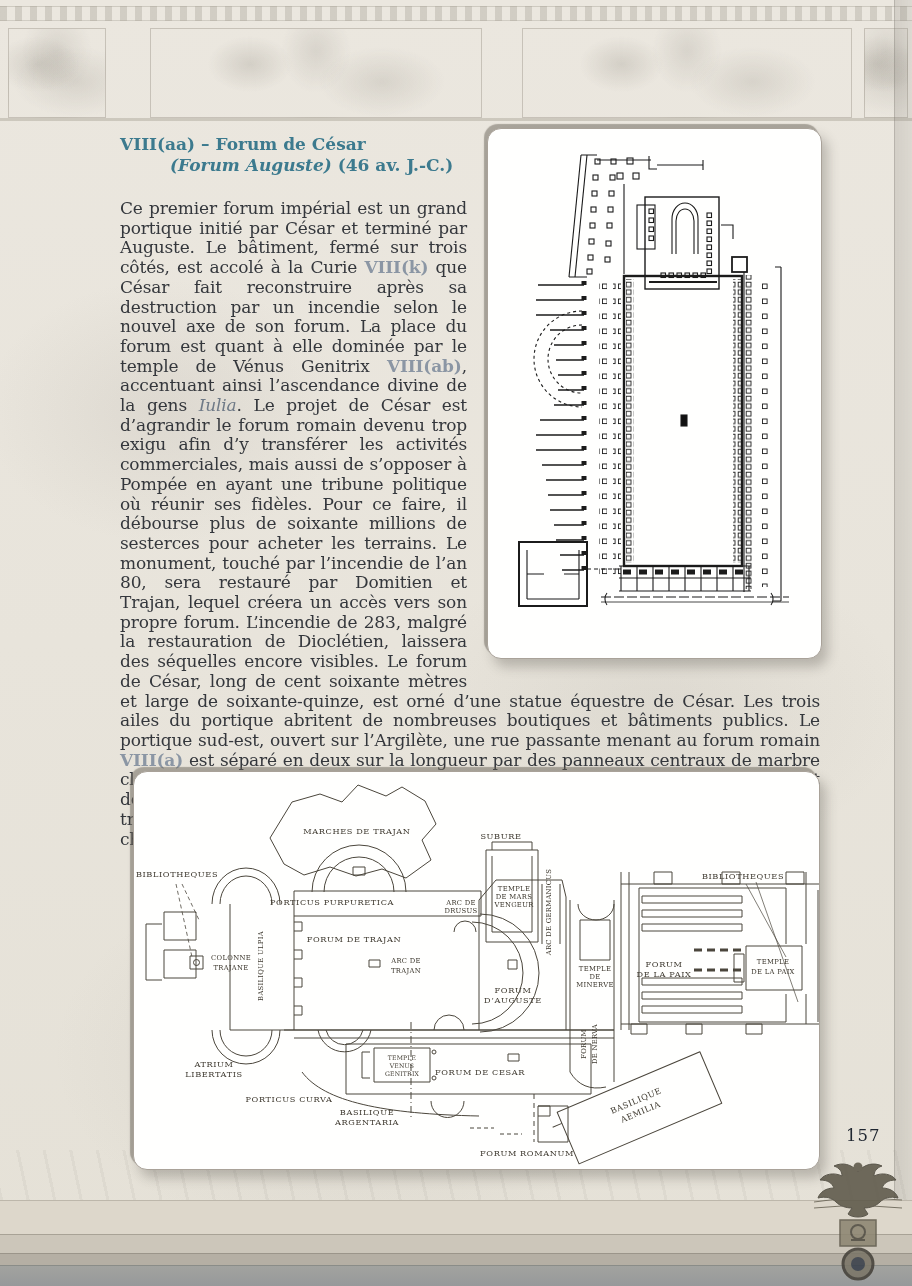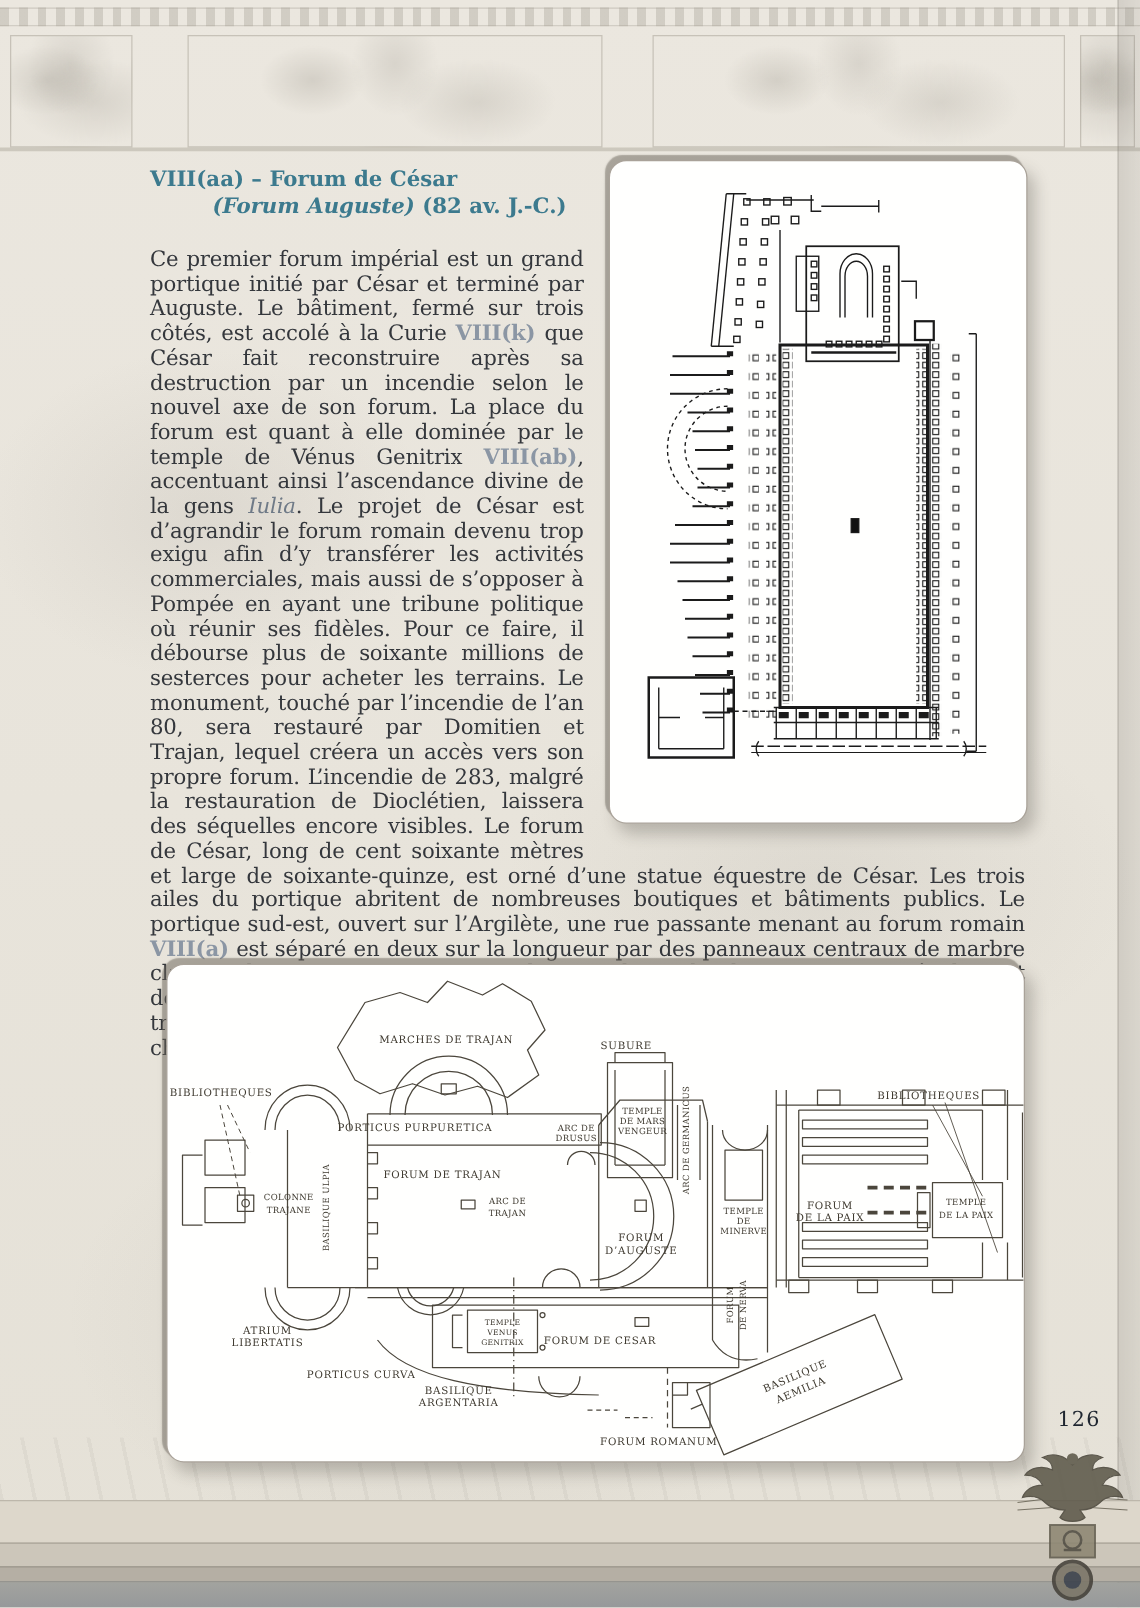--- a/index.html
+++ b/index.html
@@ -168,21 +168,21 @@
             <rect x="256" y="146" width="8" height="314" fill="url(#sqcol)" stroke="none"></rect>
             <rect x="271" y="152" width="8" height="306" fill="url(#dotcol)" stroke="none"></rect>
             <path d="M292,138 V472 M292,138 h-6 M292,472 h-8"></path>
           </g>
         </svg>
       </div>
     </div>
 
     <div class="heading">
       <div class="h1line"><span>VIII(aa) – Forum de César</span></div>
-      <div class="h2line"><span class="ital">(Forum Auguste)</span> <span>(82 av. J.-C.)</span></div>
+      <div class="h2line"><span class="ital">(Forum Auguste)</span> <span>(46 av. J.-C.)</span></div>
     </div>
 
     <p class="bodytext"><span>Ce premier forum impérial est un grand portique initié par César et terminé par Auguste. Le bâtiment, fermé sur trois côtés, est accolé à la Curie </span><span class="seg-ref">VIII(k)</span><span> que César fait reconstruire après sa destruction par un incendie selon le nouvel axe de son forum. La place du forum est quant à elle dominée par le temple de Vénus Genitrix </span><span class="seg-ref">VIII(ab)</span><span>, accentuant ainsi l’ascendance divine de la gens </span><span class="seg-italic">Iulia</span><span>. Le projet de César est d’agrandir le forum romain devenu trop exigu afin d’y transférer les activités commerciales, mais aussi de s’opposer à Pompée en ayant une tribune politique où réunir ses fidèles. Pour ce faire, il débourse plus de soixante millions de sesterces pour acheter les terrains. Le monument, touché par l’incendie de l’an 80, sera restauré par Domitien et Trajan, lequel créera un accès vers son propre forum. L’incendie de 283, malgré la restauration de Dioclétien, laissera des séquelles encore visibles. Le forum de César, long de cent soixante mètres et large de soixante-quinze, est orné d’une statue équestre de César. Les trois ailes du portique abritent de nombreuses boutiques et bâtiments publics. Le portique sud-est, ouvert sur l’Argilète, une rue passante menant au forum romain </span><span class="seg-ref">VIII(a)</span><span> est séparé en deux sur la longueur par des panneaux centraux de marbre clair et de granit. Le portique sud-ouest abrite des boutiques, mais également deux portes donnant directement accès à la Curie. Au centre du portique se trouve un passage semi-circulaire qui n’est autre que des latrines publiques, chauffées, parmi les plus vastes et luxueuses de l’empire.</span></p>
   </div>
 
   <div class="figure-bottom">
     <div class="figbox">
       <svg viewBox="0 0 685 397">
         <g stroke="#4b463c" fill="none" stroke-width="1" stroke-linejoin="round">
 
@@ -314,21 +314,21 @@
           <g transform="rotate(-23 505 336)">
             <text class="ml" x="505" y="331">BASILIQUE</text>
             <text class="ml" x="505" y="343">AEMILIA</text>
           </g>
           <text class="ml" x="393" y="384">FORUM ROMANUM</text>
         </g>
       </svg>
     </div>
   </div>
 
-  <div class="page-number">126</div>
+  <div class="page-number">157</div>
 
   <svg class="emblem" viewBox="0 0 92 136">
     <g opacity="0.88">
       <line x1="2" y1="52" x2="34" y2="48" stroke="#6a6557" stroke-width="1"></line>
       <line x1="2" y1="58" x2="30" y2="56" stroke="#6a6557" stroke-width="1"></line>
       <line x1="58" y1="48" x2="90" y2="50" stroke="#6a6557" stroke-width="1"></line>
       <line x1="60" y1="56" x2="90" y2="58" stroke="#6a6557" stroke-width="1"></line>
       <path d="M46,22 C40,14 30,12 22,16 C28,18 30,22 30,26 C22,22 12,24 8,30 C16,30 20,33 22,38 C14,38 8,42 6,48 C14,46 20,48 24,52 C28,56 34,58 40,58 L36,64 C40,68 52,68 56,64 L52,58 C58,58 64,56 68,52 C72,48 78,46 86,48 C84,42 78,38 70,38 C72,33 76,30 84,30 C80,24 70,22 62,26 C62,22 64,18 70,16 C62,12 52,14 46,22 Z" fill="#5d5849" stroke="#49453a" stroke-width="1"></path>
       <circle cx="46" cy="17" r="4.5" fill="#5d5849"></circle>
       <rect x="28" y="70" width="36" height="26" fill="#8d8672" stroke="#615c4e" stroke-width="1.5"></rect>

